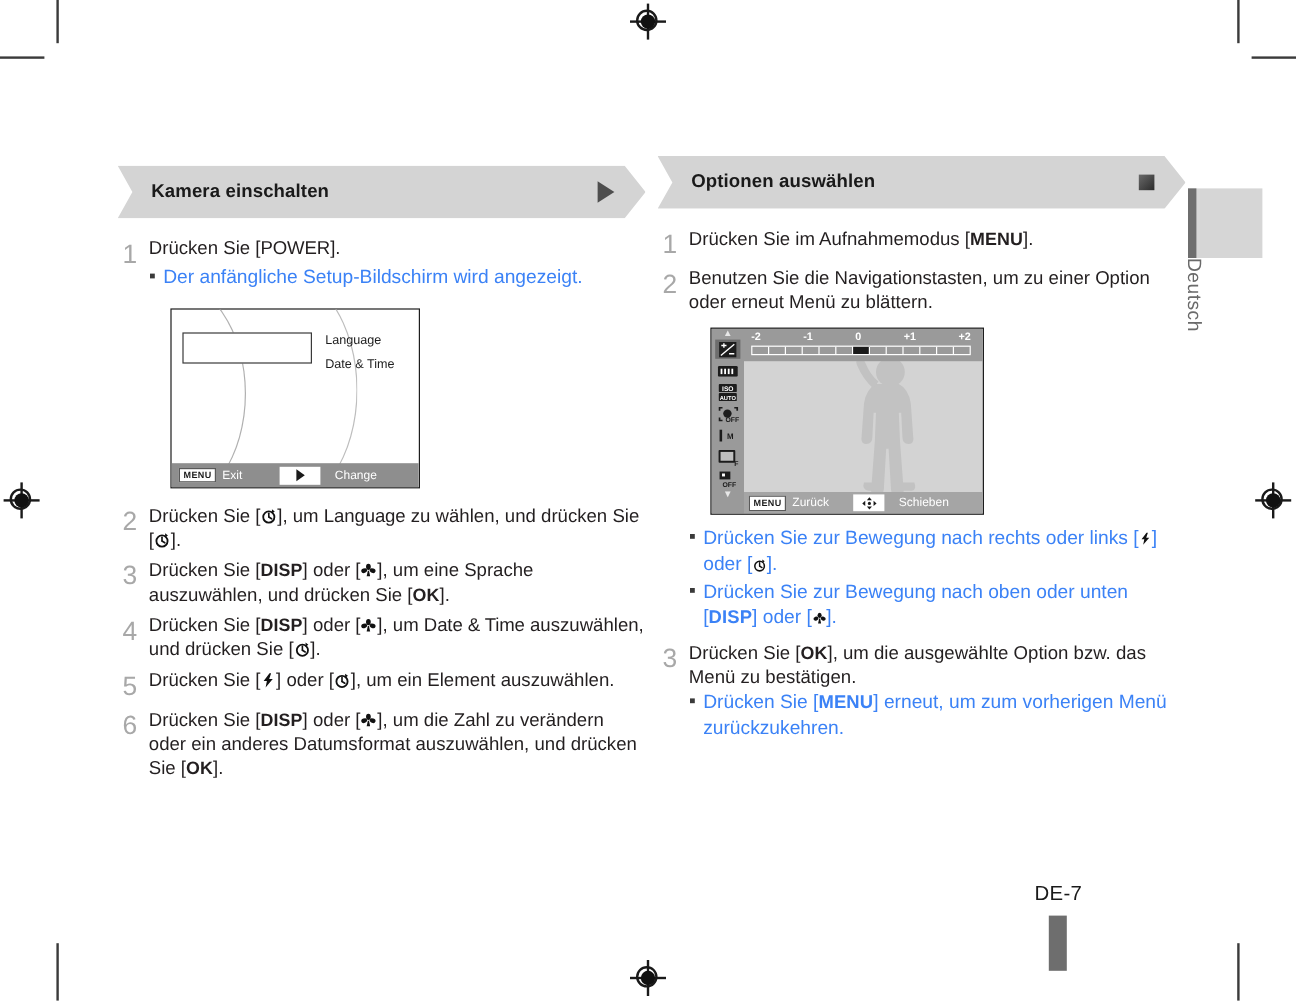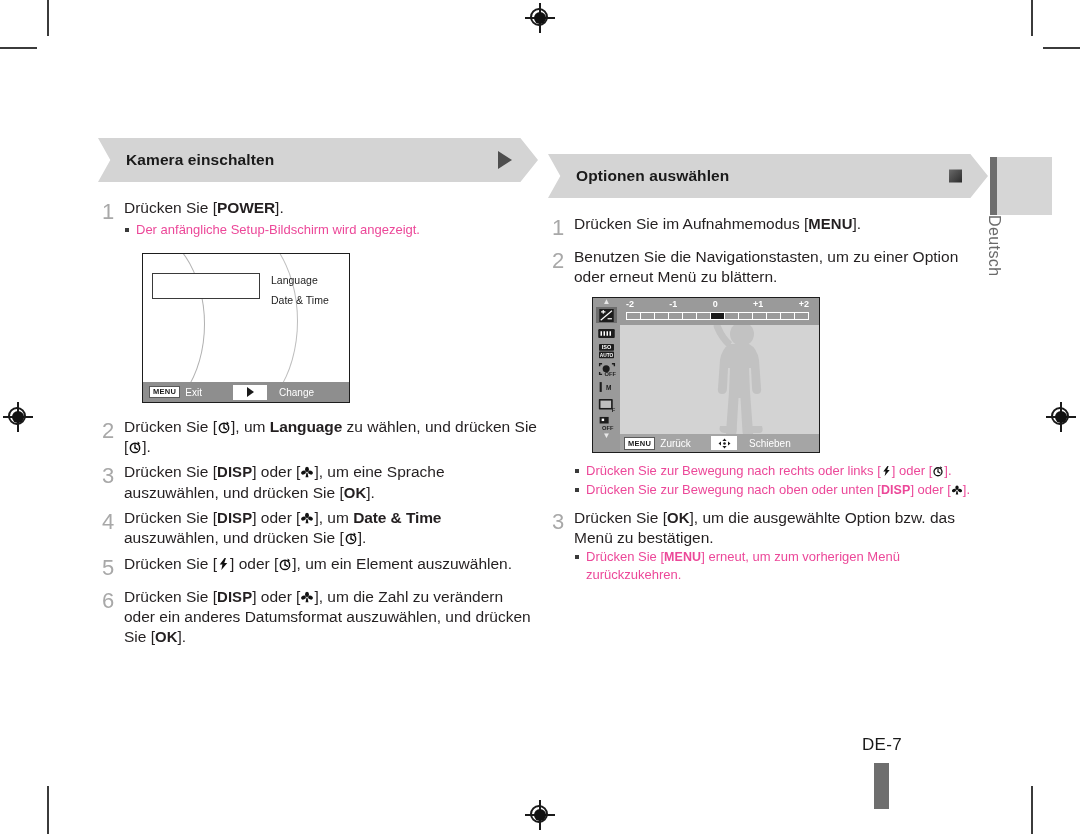--- a/index.html
+++ b/index.html
@@ -105,37 +105,37 @@
     font-size: 15.5px;
     line-height: 1.33;
     color: #231f20;
   }
   .step-text.tight { line-height: 1.3; }
 
   
   .bullet-list { margin: 2px 0 2px 0; padding: 0; list-style: none; }
   .bullet {
     position: relative;
-    font-size: 13px;
+    font-size: 16px;
     line-height: 1.35;
-    color: #ec4899;
+    color: #3b82f6;
     padding-left: 12px;
     margin-bottom: 1px;
   }
   .bullet::before {
     content: "";
     position: absolute;
     left: 1px; top: 7px;
     width: 4px; height: 4px;
     background: #3a3a3a;
   }
 
   
   .key {
-    font-weight: bold;
+    font-weight: normal;
     letter-spacing: -0.1px;
   }
   .key-mono {
     font-family: "Liberation Sans", sans-serif;
     font-weight: bold;
     font-size: .96em;
     letter-spacing: .1px;
   }
   .gi {
     display: inline-block;
@@ -523,21 +523,21 @@
                 <ellipse cx="6" cy="13" rx="4.3" ry="3.2" fill="#111" transform="rotate(-22 6 13)"></ellipse>
                 <ellipse cx="18" cy="13" rx="4.3" ry="3.2" fill="#111" transform="rotate(22 18 13)"></ellipse>
                 <path d="M11.2 13 L9.5 21 h5 L12.8 13 z" fill="#111"></path>
               </svg></span>], um die Zahl zu verändern oder ein anderes Datumsformat auszuwählen, und drücken Sie [<span class="key-mono">OK</span>].</div>
       </div>
     </div>
 
   </div>
 </div>
 
-<div class="col col-right" style="top:154px;">
+<div class="col col-right" style="top:130px;">
 
   <div class="section-banner">
     <span class="title">Optionen auswählen</span>
     <span class="banner-mark square"></span>
   </div>
 
   <div class="steps">
 
     <div class="step">
       <div class="step-num">1</div>

